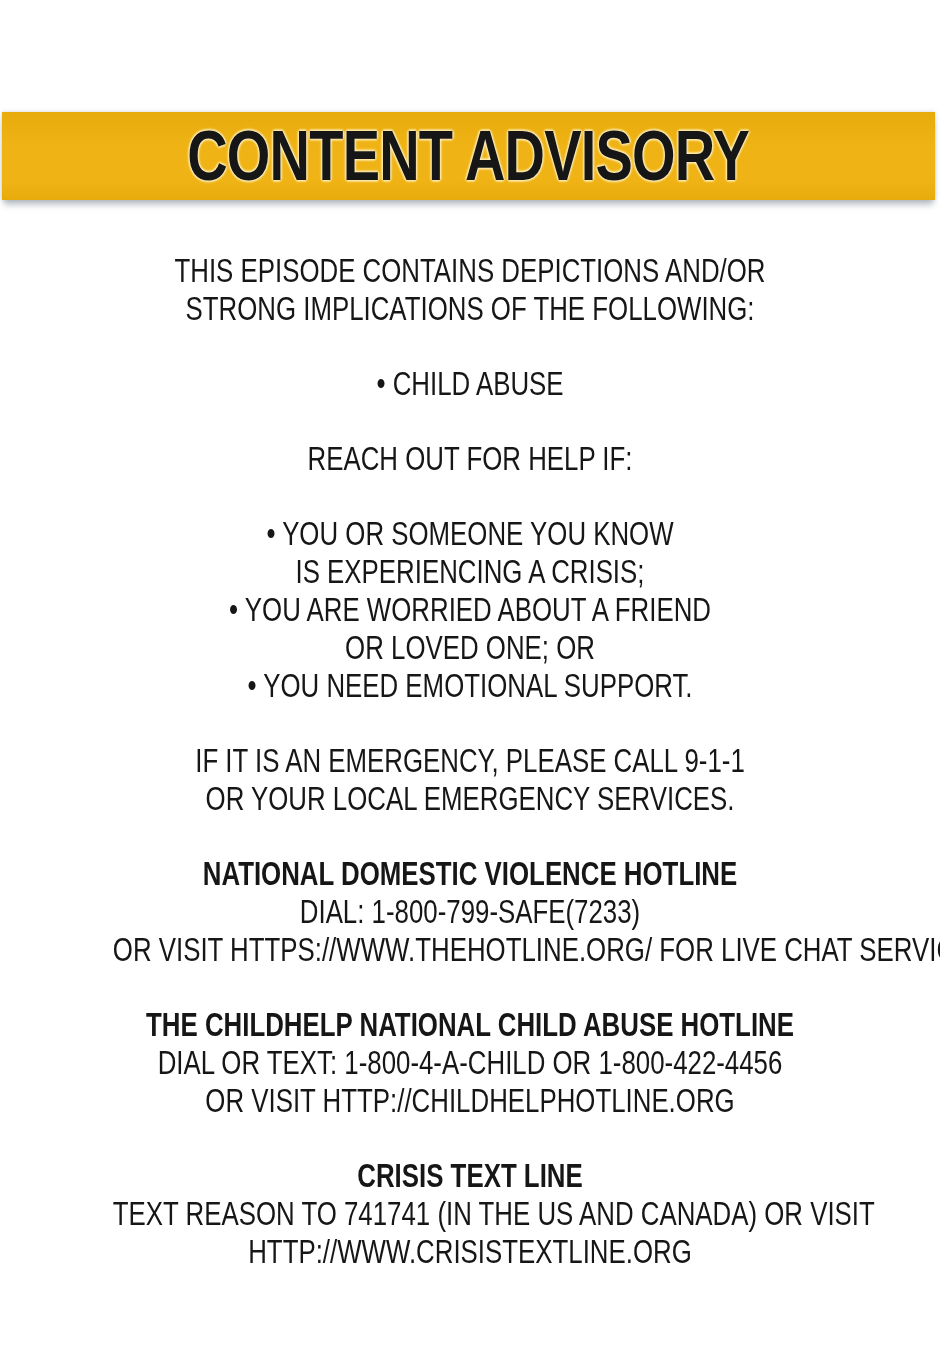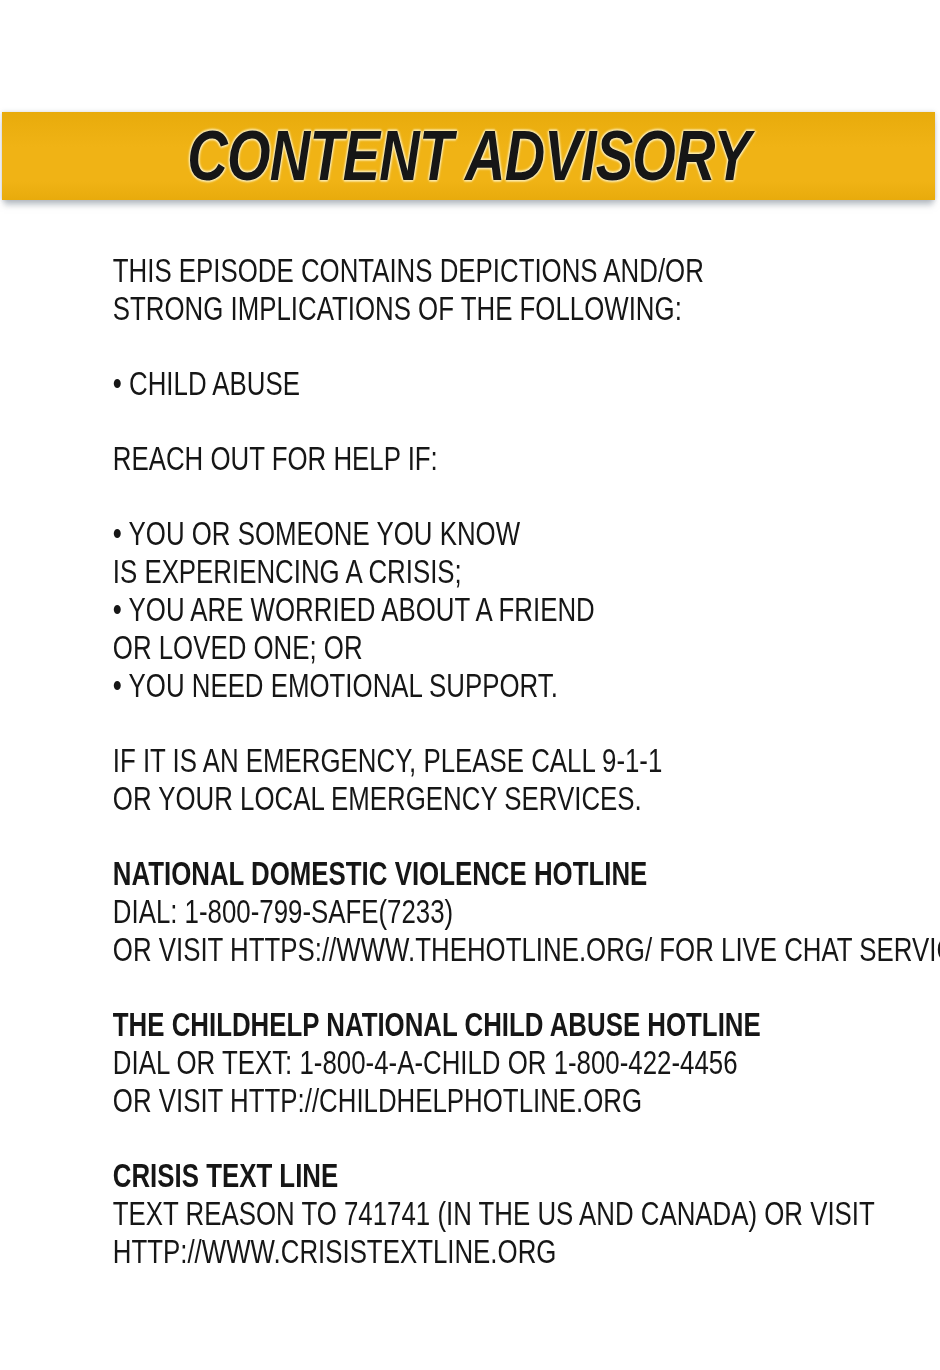--- a/index.html
+++ b/index.html
@@ -26,21 +26,20 @@
     position:absolute;
     top:112px;
     left:2px;
     width:933px;
     height:88px;
     background:linear-gradient(180deg,var(--banner-bg-dark) 0%,var(--banner-bg) 40%,var(--banner-bg) 78%,var(--banner-bg-dark) 100%);
     box-shadow:0 0 4px rgba(120,130,140,.35), 0 7px 6px -2px rgba(140,150,160,.55);
     display:flex;
     align-items:center;
     justify-content:center;
-    font-style:italic;
   }
   .banner-title{
     font-size:70px;
     font-weight:bold;
     letter-spacing:-1px;
     white-space:nowrap;
     color:var(--text);
     transform:scaleX(0.80);
     transform-origin:50% 50%;
     text-shadow:
@@ -49,20 +48,21 @@
       2px 0 2px rgba(255,246,205,.6),
       0 -2px 2px rgba(255,246,205,.6),
       0 2px 2px rgba(255,246,205,.6);
   }
   
   .content{
     position:absolute;
     top:251px;
     left:0;
     right:0;
+    text-align:center;
   }
   .section{
     margin-bottom:37px;
     transform:scaleX(0.76);
     transform-origin:50% 50%;
   }
   .line{
     font-size:34px;
     line-height:38px;
     white-space:nowrap;

